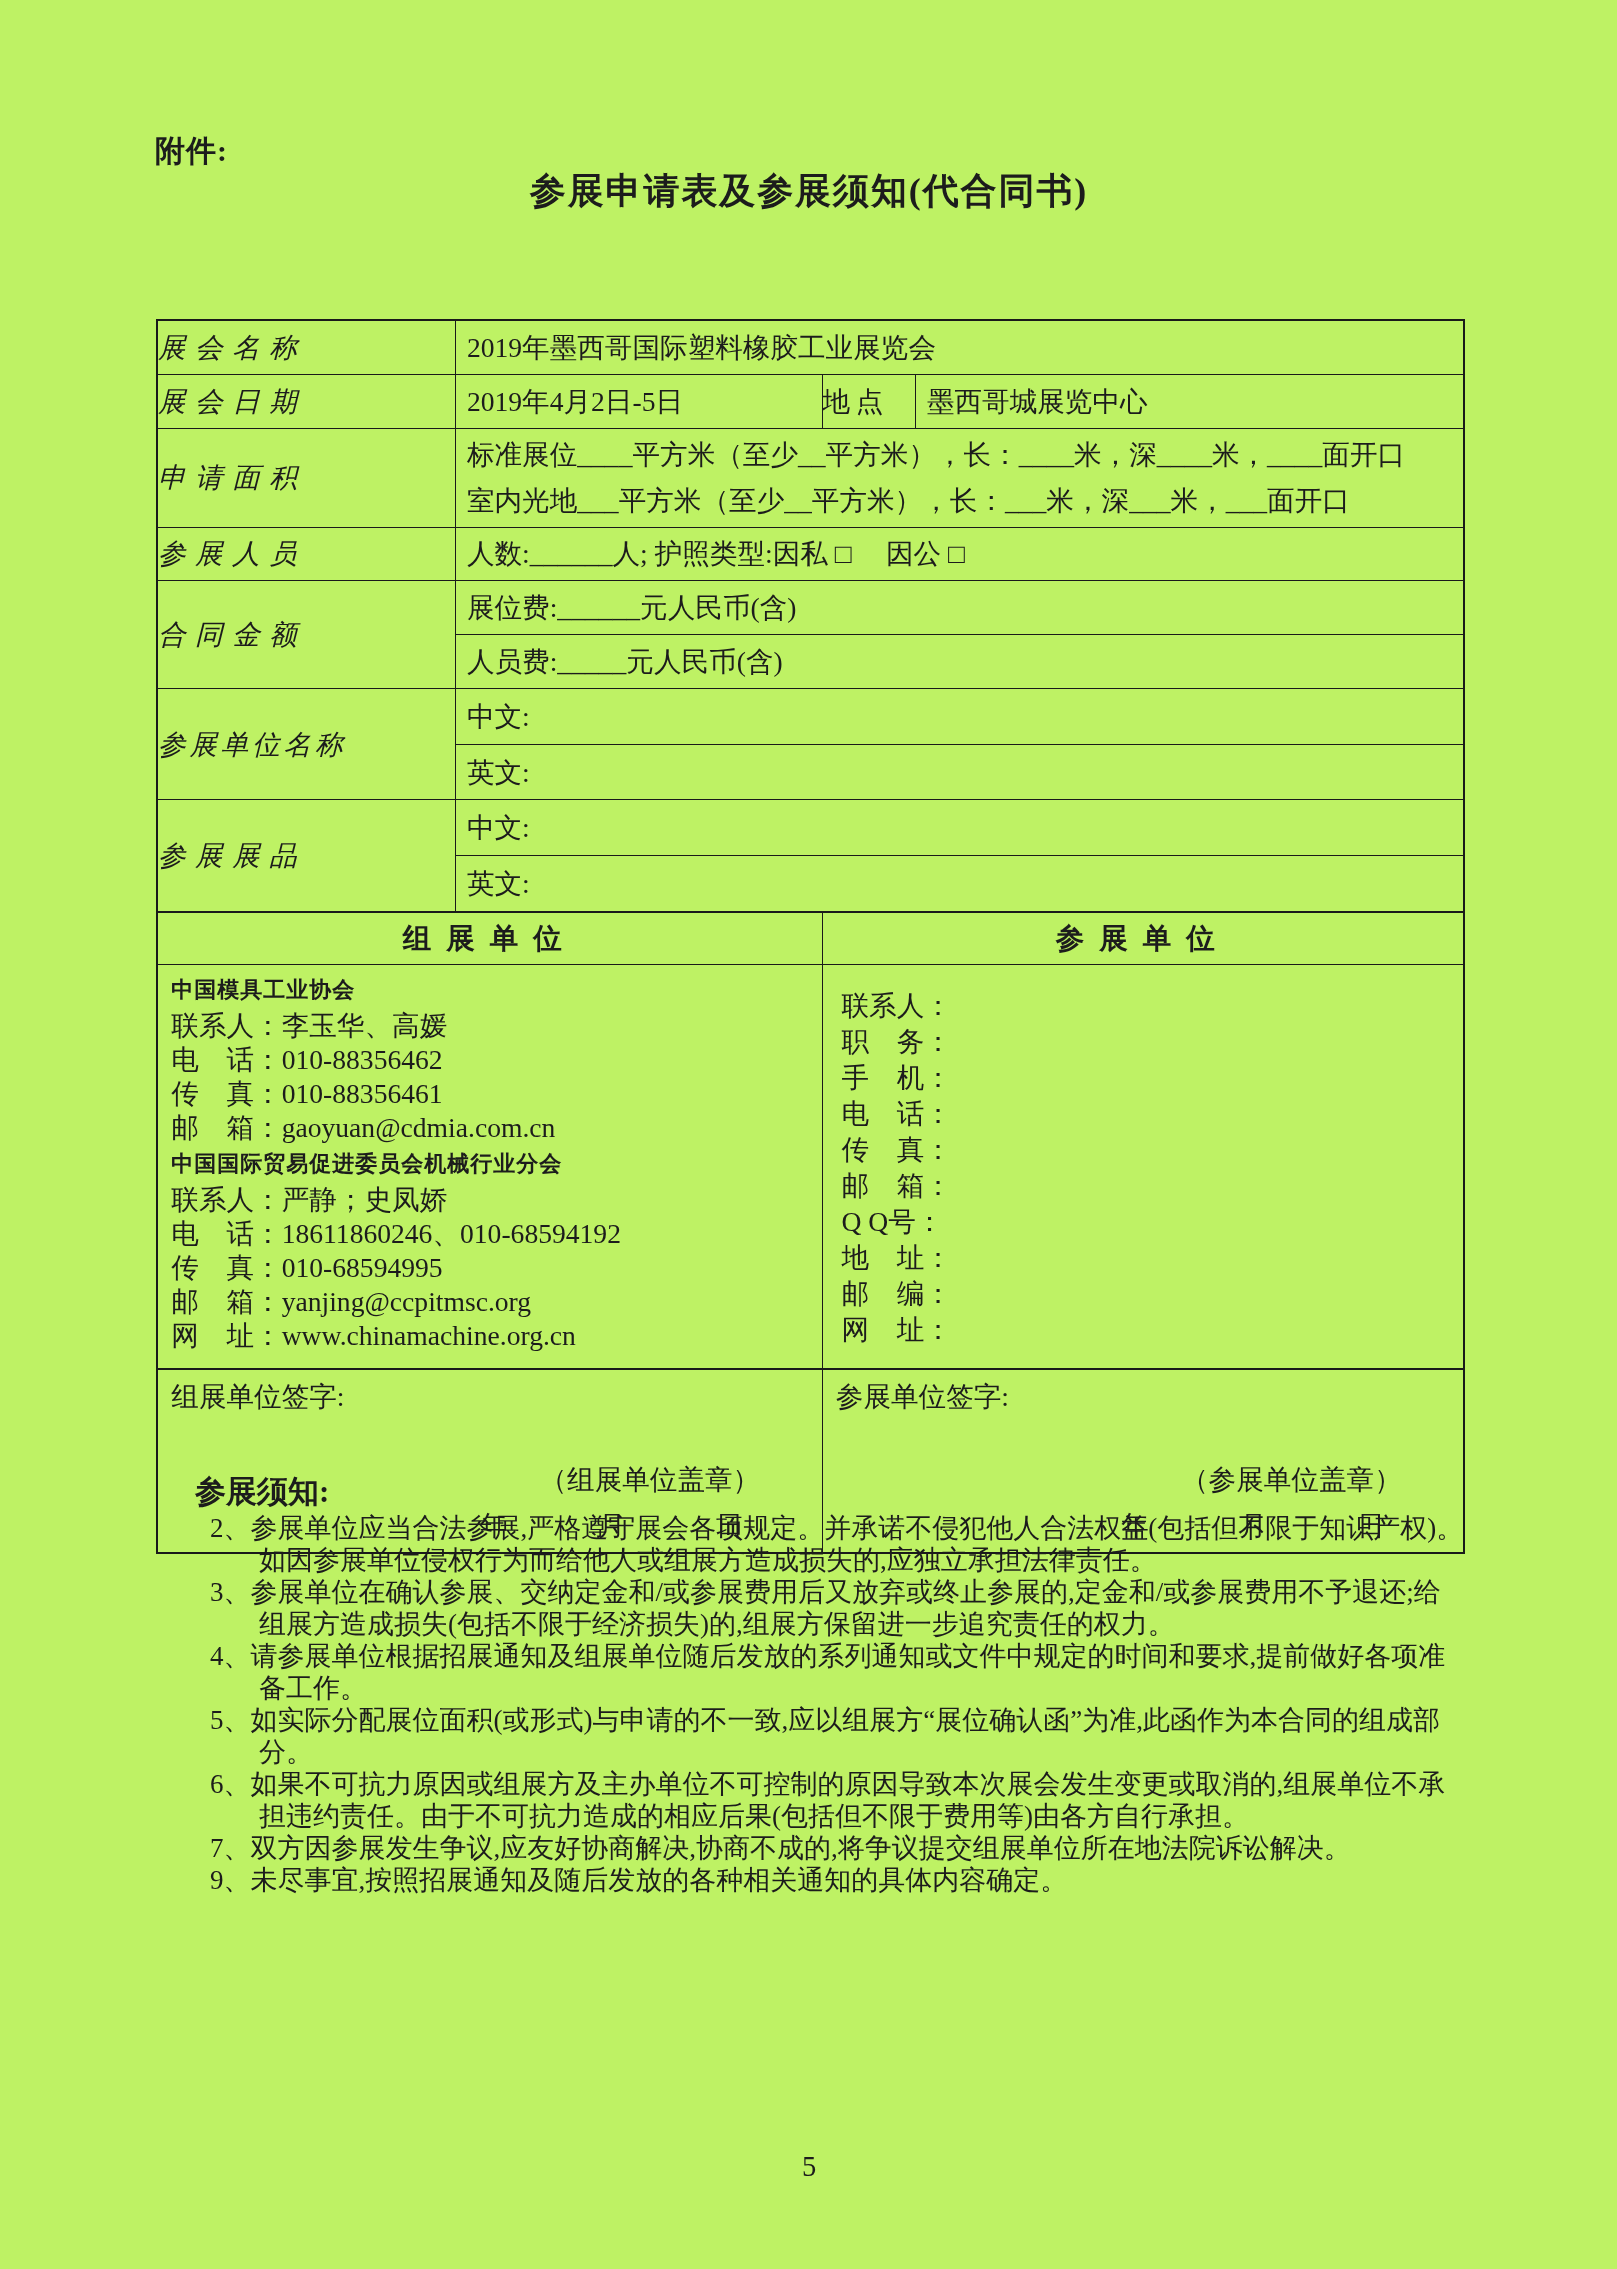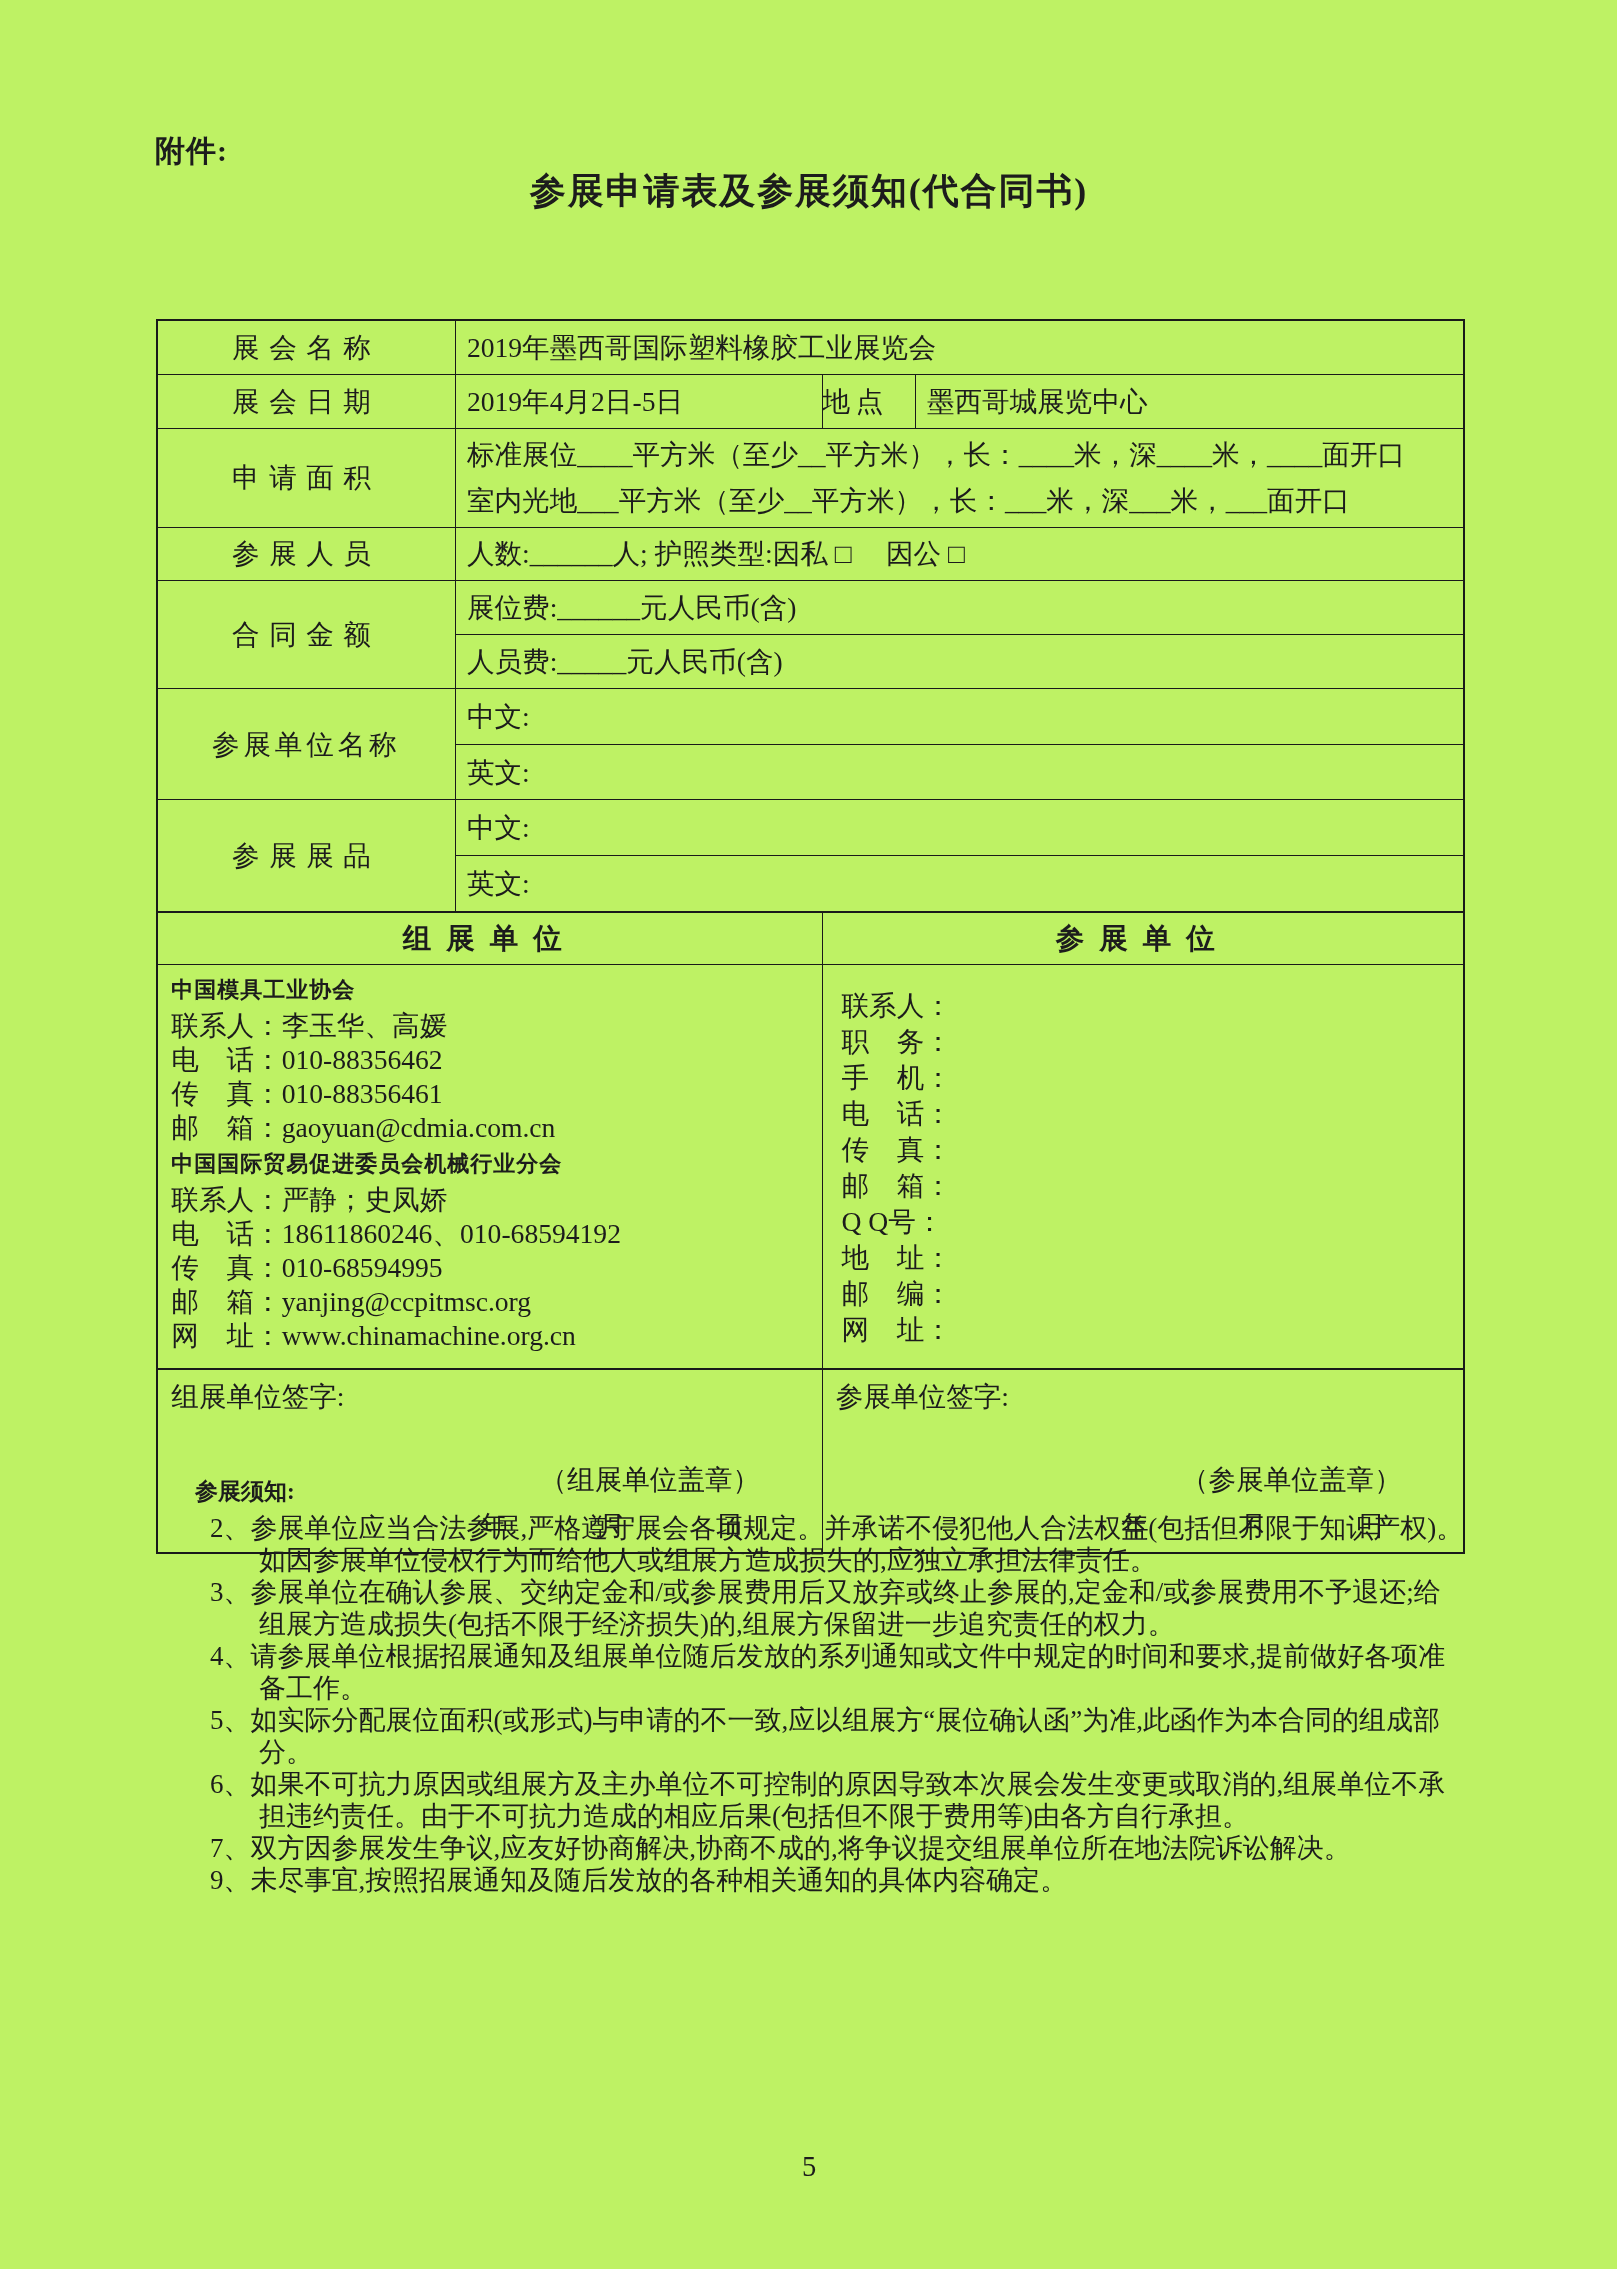--- a/index.html
+++ b/index.html
@@ -22,21 +22,21 @@
 
   table.form{
     position:absolute;left:156px;top:319px;
     width:1307px;border-collapse:collapse;table-layout:fixed;
     font-size:27.6px;
   }
   table.form,table.form td{border:1.9px solid #1a1a1a;}
   table.form{border-width:2.9px;}
   td{padding:1.9px 11.4px;vertical-align:middle;overflow:hidden;}
   td.lbl{
-    text-align:center;letter-spacing:9.5px;padding:0;
+    text-align:left;letter-spacing:9.5px;padding:0;font-style:italic;
   }
   td.lbl.ls-sm{letter-spacing:3.8px;}
   td.lbl2{text-align:left;letter-spacing:5.7px;padding:0;}
   tr.r-sm td{height:49px;}
   tr.r-md td{height:51px;}
   .two-line{line-height:46px;}
   tr.section-start td{border-top-width:2.9px;}
 
   td.col-header{
     text-align:center;font-weight:bold;font-size:28.5px;letter-spacing:15px;
@@ -50,21 +50,21 @@
 
   td.sig-cell{height:150px;vertical-align:top;padding:7.6px 13.3px;}
   .sig-label{font-size:27.6px;}
   .stamp-line{margin-top:46px;text-align:right;padding-right:48px;font-size:27.6px;}
   .date-line{margin-top:9.5px;text-align:right;padding-right:63px;font-size:27.6px;letter-spacing:1.9px;}
 
   .notes{
     position:absolute;left:195px;top:1476px;width:1271px;
     font-size:27px;line-height:32px;
   }
-  .notes-title{font-weight:bold;font-size:23px;margin-bottom:3.8px;}
+  .notes-title{font-weight:bold;font-size:31px;margin-bottom:3.8px;}
   .note{margin-left:15px;padding-left:49px;text-indent:-49px;}
 
   .page-number{
     position:absolute;left:0;top:2151px;width:100%;
     text-align:center;font-size:28.5px;
   }
 </style>
 </head>
 <body>
 

